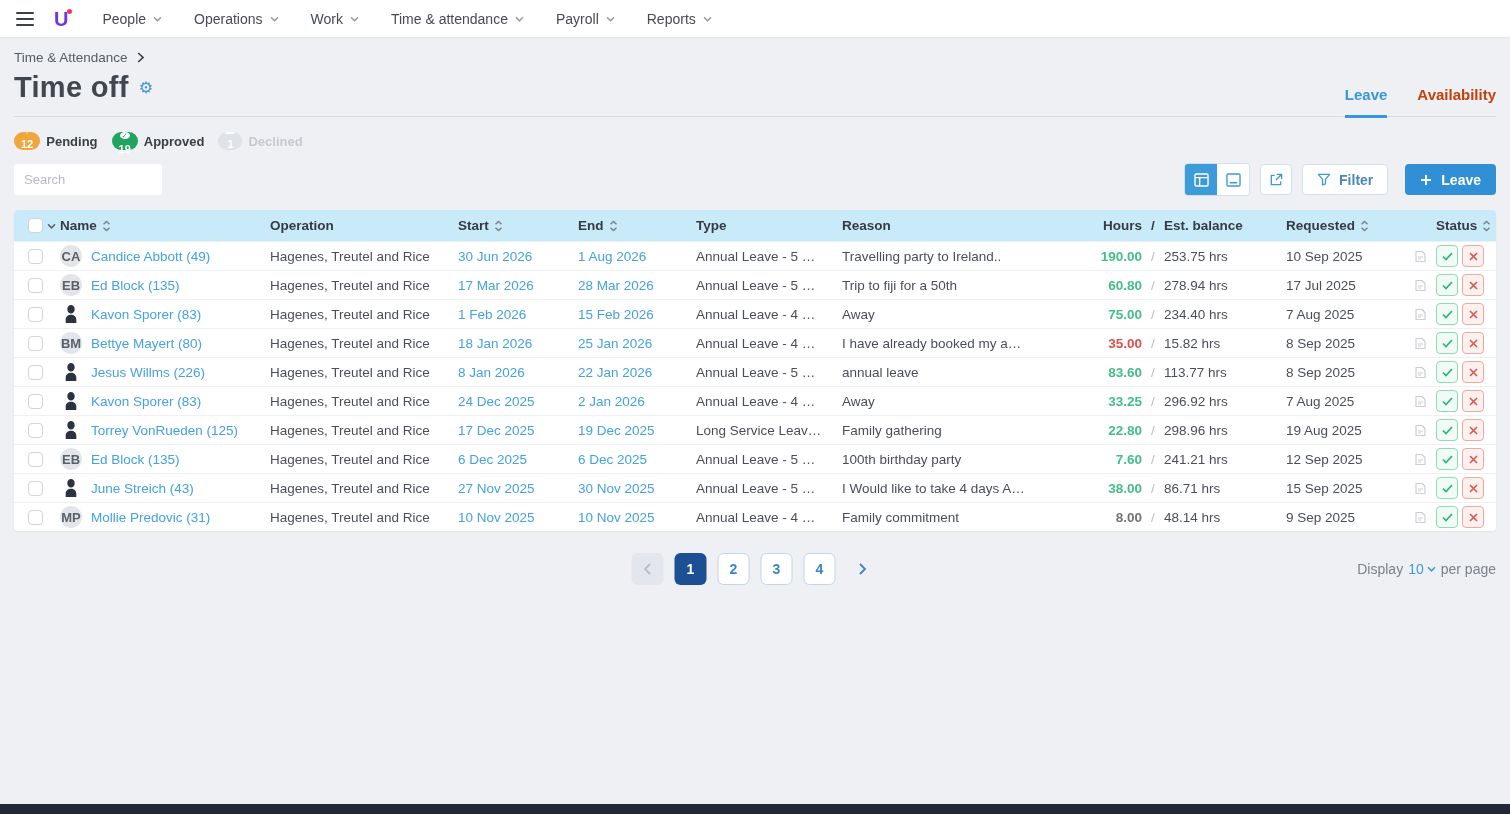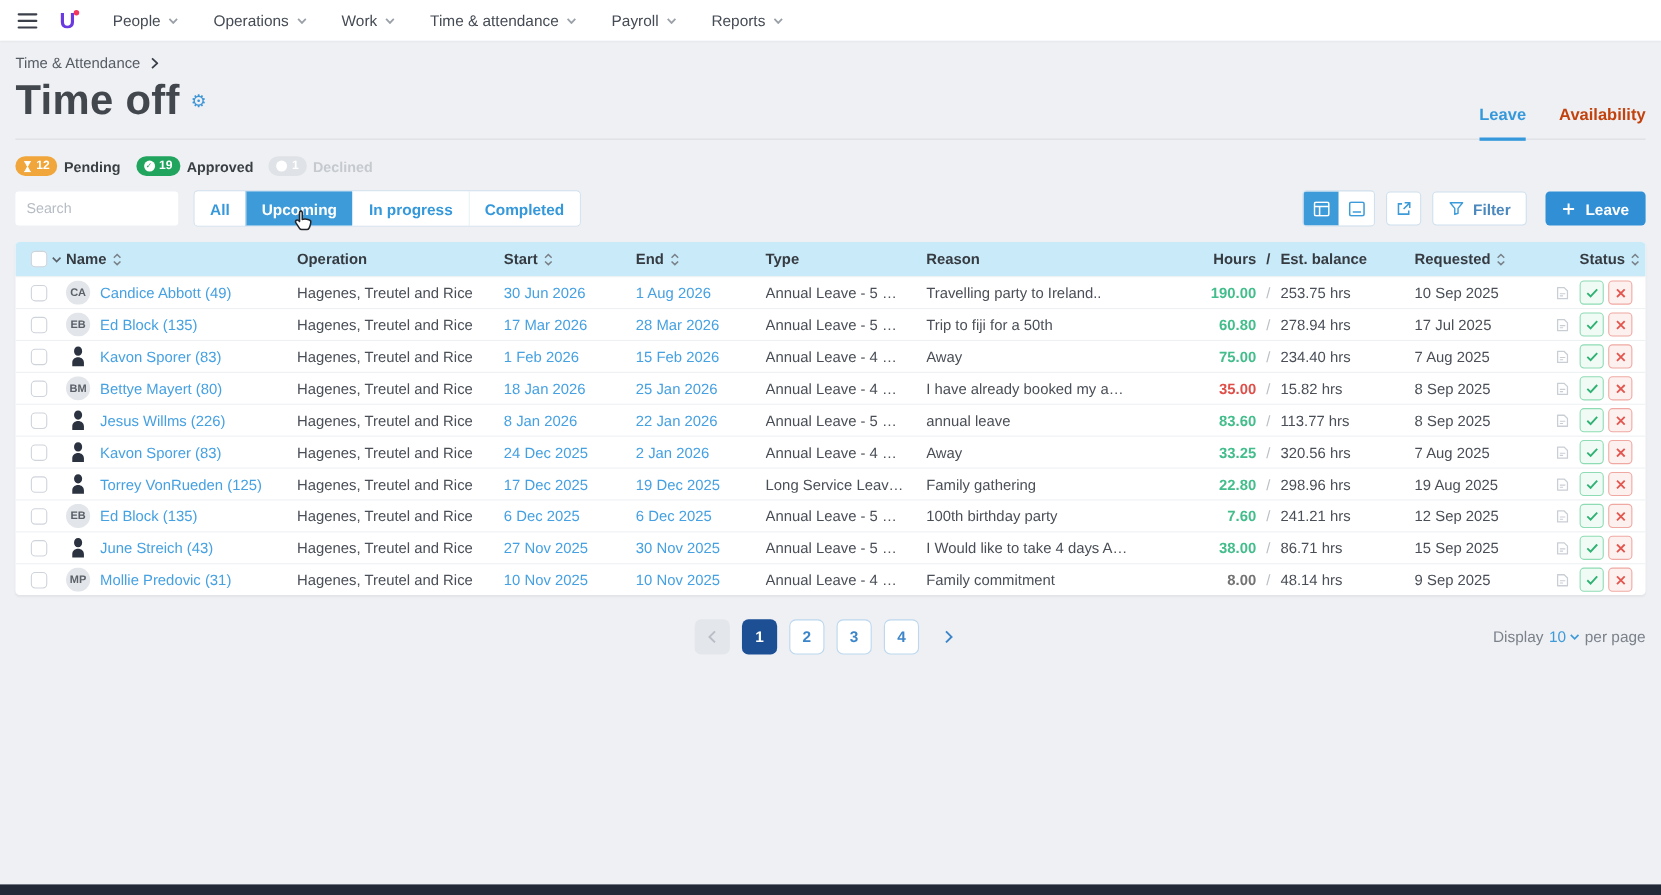--- a/index.html
+++ b/index.html
@@ -23,31 +23,31 @@
   .nav-search svg { flex:none; }
   .nav-search input { border:none; outline:none; width:100%; font-size:13px; font-family:inherit; color:#4a5057; background:transparent; }
   .nav-search input::placeholder { color:#b9bfc7; }
   .icon-btn { cursor:pointer; display:flex; align-items:center; }
   .help-circle { width:19px; height:19px; border:1.6px solid #5a6068; border-radius:50%; color:#5a6068; font-size:11px; font-weight:bold; display:flex; align-items:center; justify-content:center; }
   
   .content { padding:0 14px; }
   .page-head { display:flex; justify-content:space-between; align-items:flex-end; border-bottom:1px solid #d9dce1; }
   .breadcrumb { margin-top:13px; display:flex; align-items:center; gap:9px; font-size:13.5px; color:#565c64; }
   .title-row { display:flex; align-items:center; gap:10px; margin-top:6px; margin-bottom:12px; }
-  .page-title { font-size:38px; font-weight:bold; color:#42474e; letter-spacing:.3px; }
+  .page-title { font-size:29px; font-weight:bold; color:#42474e; letter-spacing:.3px; }
   .gear { color:#3f96d6; font-size:16px; cursor:pointer; line-height:1; }
   .tabs { display:flex; gap:30px; }
   .tab { font-size:15px; font-weight:bold; color:#c2410c; padding-bottom:12px; cursor:pointer; }
   .tab.active { color:#3498db; border-bottom:3px solid #3498db; margin-bottom:-2px; }
   .intro-row { margin-top:15px; display:flex; justify-content:space-between; align-items:center; }
   .intro-text { font-size:14px; color:#5f656d; }
   .intro-text a { color:#3e9ad8; text-decoration:none; cursor:pointer; }
   .badges { display:flex; align-items:center; gap:14px; }
   .badge { display:flex; align-items:center; gap:6px; font-size:13px; font-weight:bold; color:#3a3f43; }
-  .pill { height:18px; border-radius:9px; display:flex; align-items:center; gap:4px; padding:0 7px; color:#fff; font-size:11px; font-weight:bold; }
+  .pill { height:18px; border-radius:9px; display:flex; align-items:center; gap:4px; padding:0 7px; color:#fff; font-size:11px; font-weight:bold;flex-direction:column; }
   .pill .disc { width:10px; height:10px; background:#fff; border-radius:50%; display:flex; align-items:center; justify-content:center; font-size:7px; line-height:1; }
   .badge.declined { color:#c6cacf; }
   
   .toolbar { margin-top:13px; display:flex; justify-content:space-between; align-items:center; }
   .toolbar-left { display:flex; align-items:center; gap:14px; }
   .search-input { width:148px; height:31px; border:none; outline:none; border-radius:3px; background:#fff; padding:0 10px; font-size:13px; font-family:inherit; color:#4a5057; }
   .search-input::placeholder { color:#b6bcc4; }
   .filter-group { display:flex; border:1px solid #cfe0ee; background:#fff; border-radius:4px; }
   .fbtn { padding:0 14px; height:31px; display:flex; align-items:center; font-size:14px; font-weight:bold; color:#3498db; background:#fff; border:none; border-left:1px solid #d9e7f2; font-family:inherit; cursor:pointer; position:relative; }
   .fbtn:first-child { border-left:none; border-radius:3px 0 0 3px; }
@@ -64,21 +64,21 @@
   
   .table { margin-top:14px; background:#fff; border-radius:4px; overflow:hidden; box-shadow:0 1px 2px rgba(0,0,0,.05); }
   .grid { display:grid; grid-template-columns:46px 210px 188px 120px 118px 146px 236px 64px 22px 122px 118px 32px 1fr; align-items:center; }
   .thead { background:#c9ebf9; height:31px; font-size:13.5px; font-weight:bold; color:#363b42; }
   .th { display:flex; align-items:center; gap:5px; }
   .trow { height:29px; border-top:1px solid #eef1f3; font-size:13.5px; }
   .cell-check { display:flex; align-items:center; justify-content:flex-start; padding-left:14px; gap:4px; }
   .checkbox { width:15px; height:15px; border:1.5px solid #cfd4db; border-radius:4px; background:#fff; cursor:pointer; flex:none; }
   .cell-name { display:flex; align-items:center; gap:9px; overflow:hidden; }
   .avatar { width:22px; height:22px; flex:none; display:flex; align-items:center; justify-content:center; }
-  .avatar .av-init { width:22px; height:22px; border-radius:50%; background:#e2e5e9; color:#5a6068; font-size:10px; font-weight:bold; display:flex; align-items:center; justify-content:center; }
+  .avatar .av-init { width:22px; height:22px; border-radius:50%; background:#e2e5e9; color:#5a6068; font-size:13px; font-weight:bold; display:flex; align-items:center; justify-content:center; }
   a.link { color:#46a1e2; text-decoration:none; cursor:pointer; white-space:nowrap; overflow:hidden; text-overflow:ellipsis; }
   .txt { color:#4a4f57; white-space:nowrap; overflow:hidden; text-overflow:ellipsis; }
   .cell-hours { text-align:right; font-weight:bold; }
   .cell-slash { text-align:center; color:#b9bfc6; }
   .th-hours { justify-content:flex-end; }
   .cell-doc { display:flex; justify-content:center; cursor:pointer; }
   .cell-status { display:flex; gap:4px; align-items:center; }
   .st-btn { width:22px; height:22px; border-radius:4px; display:flex; align-items:center; justify-content:center; cursor:pointer; }
   .st-approve { background:#f0fbf5; border:1px solid #8edbb4; }
   .st-decline { background:#fdf1f0; border:1px solid #f0a8a2; }
@@ -190,33 +190,20 @@
           <span>1</span>
         </span>
         <span>Declined</span>
       </span>
     </div>
   </div>
 
   <div class="toolbar">
     <div class="toolbar-left">
       <input class="search-input" type="text" placeholder="Search" style="">
-      <div class="filter-group">
-        <button class="fbtn">All</button>
-        <button class="fbtn active">
-          <span>Upcoming</span>
-          <span class="cursor-glyph">
-            <svg width="24" height="26" viewBox="0 0 24 26">
-                <path d="M9.2 2.8c.9 0 1.6.7 1.6 1.6v6.1l1-.2c2.9-.5 6 .6 6.6 1.6.5.8-.4 4.5-1.4 6.5-.4.8-1.2 1.3-2.1 1.3h-4.6c-.8 0-1.6-.4-2-1.1l-3.4-5.2c-.5-.8-.2-1.8.6-2.2.6-.3 1.4-.2 1.9.3l.9.9V4.4c0-.9.7-1.6 1.9-1.6z" fill="#fff" stroke="#23262b" stroke-width="1.4" stroke-linejoin="round"></path>
-              </svg>
-          </span>
-        </button>
-        <button class="fbtn">In progress</button>
-        <button class="fbtn">Completed</button>
-      </div>
     </div>
     <div class="toolbar-right">
       <div class="view-toggle">
         <button class="vbtn active">
           <svg width="15" height="14" viewBox="0 0 16 15">
               <rect x="1" y="1" width="14" height="13" rx="1.5" fill="none" stroke="#fff" stroke-width="1.5"></rect>
               <path d="M1 5h14M6 5v9" stroke="#fff" stroke-width="1.5"></path>
             </svg>
         </button>
         <button class="vbtn">
@@ -523,21 +510,21 @@
       </span>
       <a class="link">Kavon Sporer (83)</a>
     </div>
     <div class="txt">Hagenes, Treutel and Rice</div>
     <div><a class="link">24 Dec 2025</a></div>
     <div><a class="link">2 Jan 2026</a></div>
     <div class="txt">Annual Leave - 4 …</div>
     <div class="txt">Away</div>
     <div class="cell-hours" style="color: rgb(67, 189, 139);">33.25</div>
     <div class="cell-slash">/</div>
-    <div class="txt">320.56 hrs</div>
+    <div class="txt">296.92 hrs</div>
     <div class="txt">7 Aug 2025</div>
     <div class="cell-doc">
       <svg width="11" height="13" viewBox="0 0 11 13">
               <path d="M1 1.5h6l3 3v7H1z" fill="none" stroke="#c9ced4" stroke-width="1.2" stroke-linejoin="round"></path>
               <path d="M3 7h5M3 9h3" stroke="#c9ced4" stroke-width="1"></path>
             </svg>
     </div>
     <div class="cell-status">
       <span class="st-btn st-approve">
         <svg width="11" height="9" viewBox="0 0 11 9">

